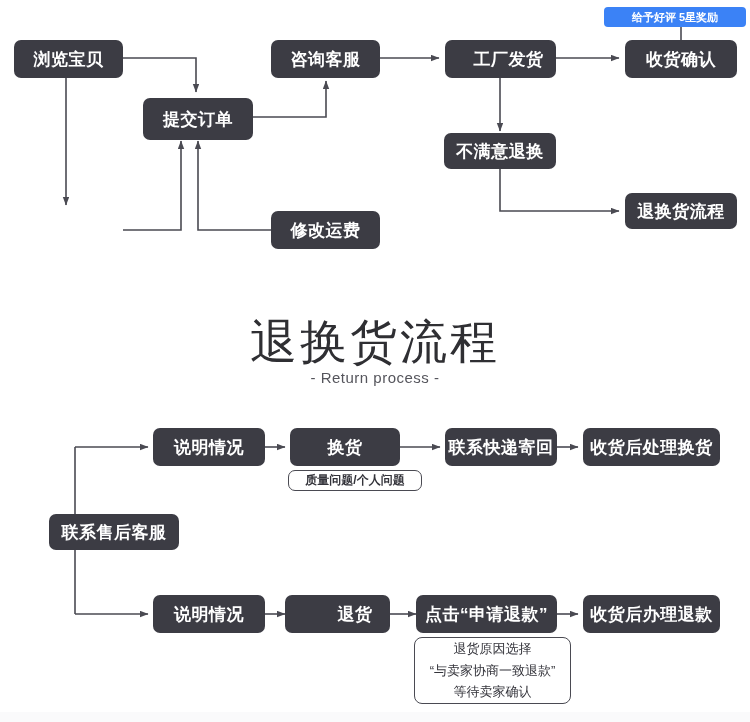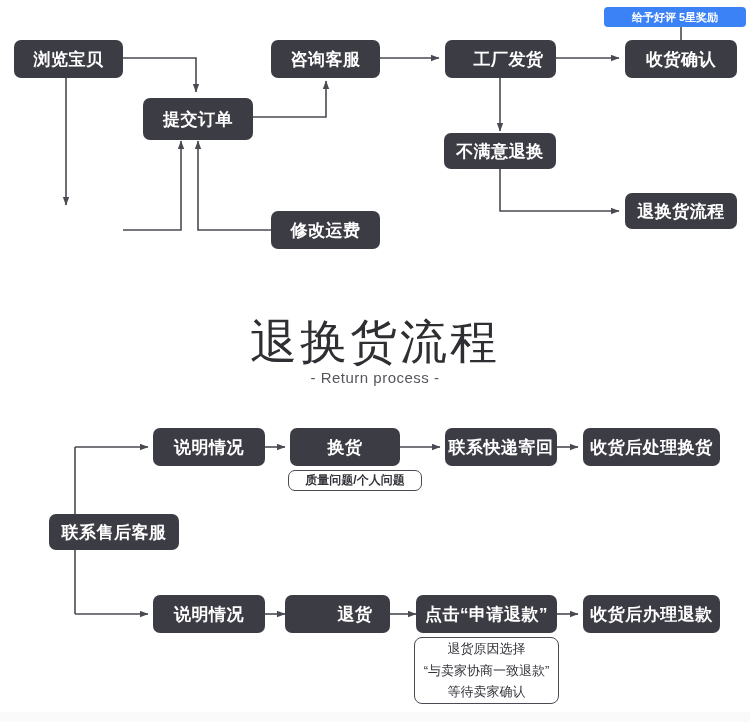--- a/index.html
+++ b/index.html
@@ -245,21 +245,21 @@
   </div>
 
   <div class="node" style="left:416px; top:595px; width:141px; height:38px; font-size:17px;">
     <span>点击“申请退款”</span>
   </div>
 
   <div class="node" style="left:583px; top:595px; width:137px; height:38px; font-size:17px;">
     <span>收货后办理退款</span>
   </div>
 
-  <div class="note-box" style="left:414px; top:637px; width:145px; height:67px;">
+  <div class="note-box" style="left:414px; top:637px; width:157px; height:67px;">
     <span>退货原因选择</span>
     <span>“与卖家协商一致退款”</span>
     <span>等待卖家确认</span>
   </div>
 
   <div class="bottom-band"></div>
 
 </div>
 
 </body></html>

